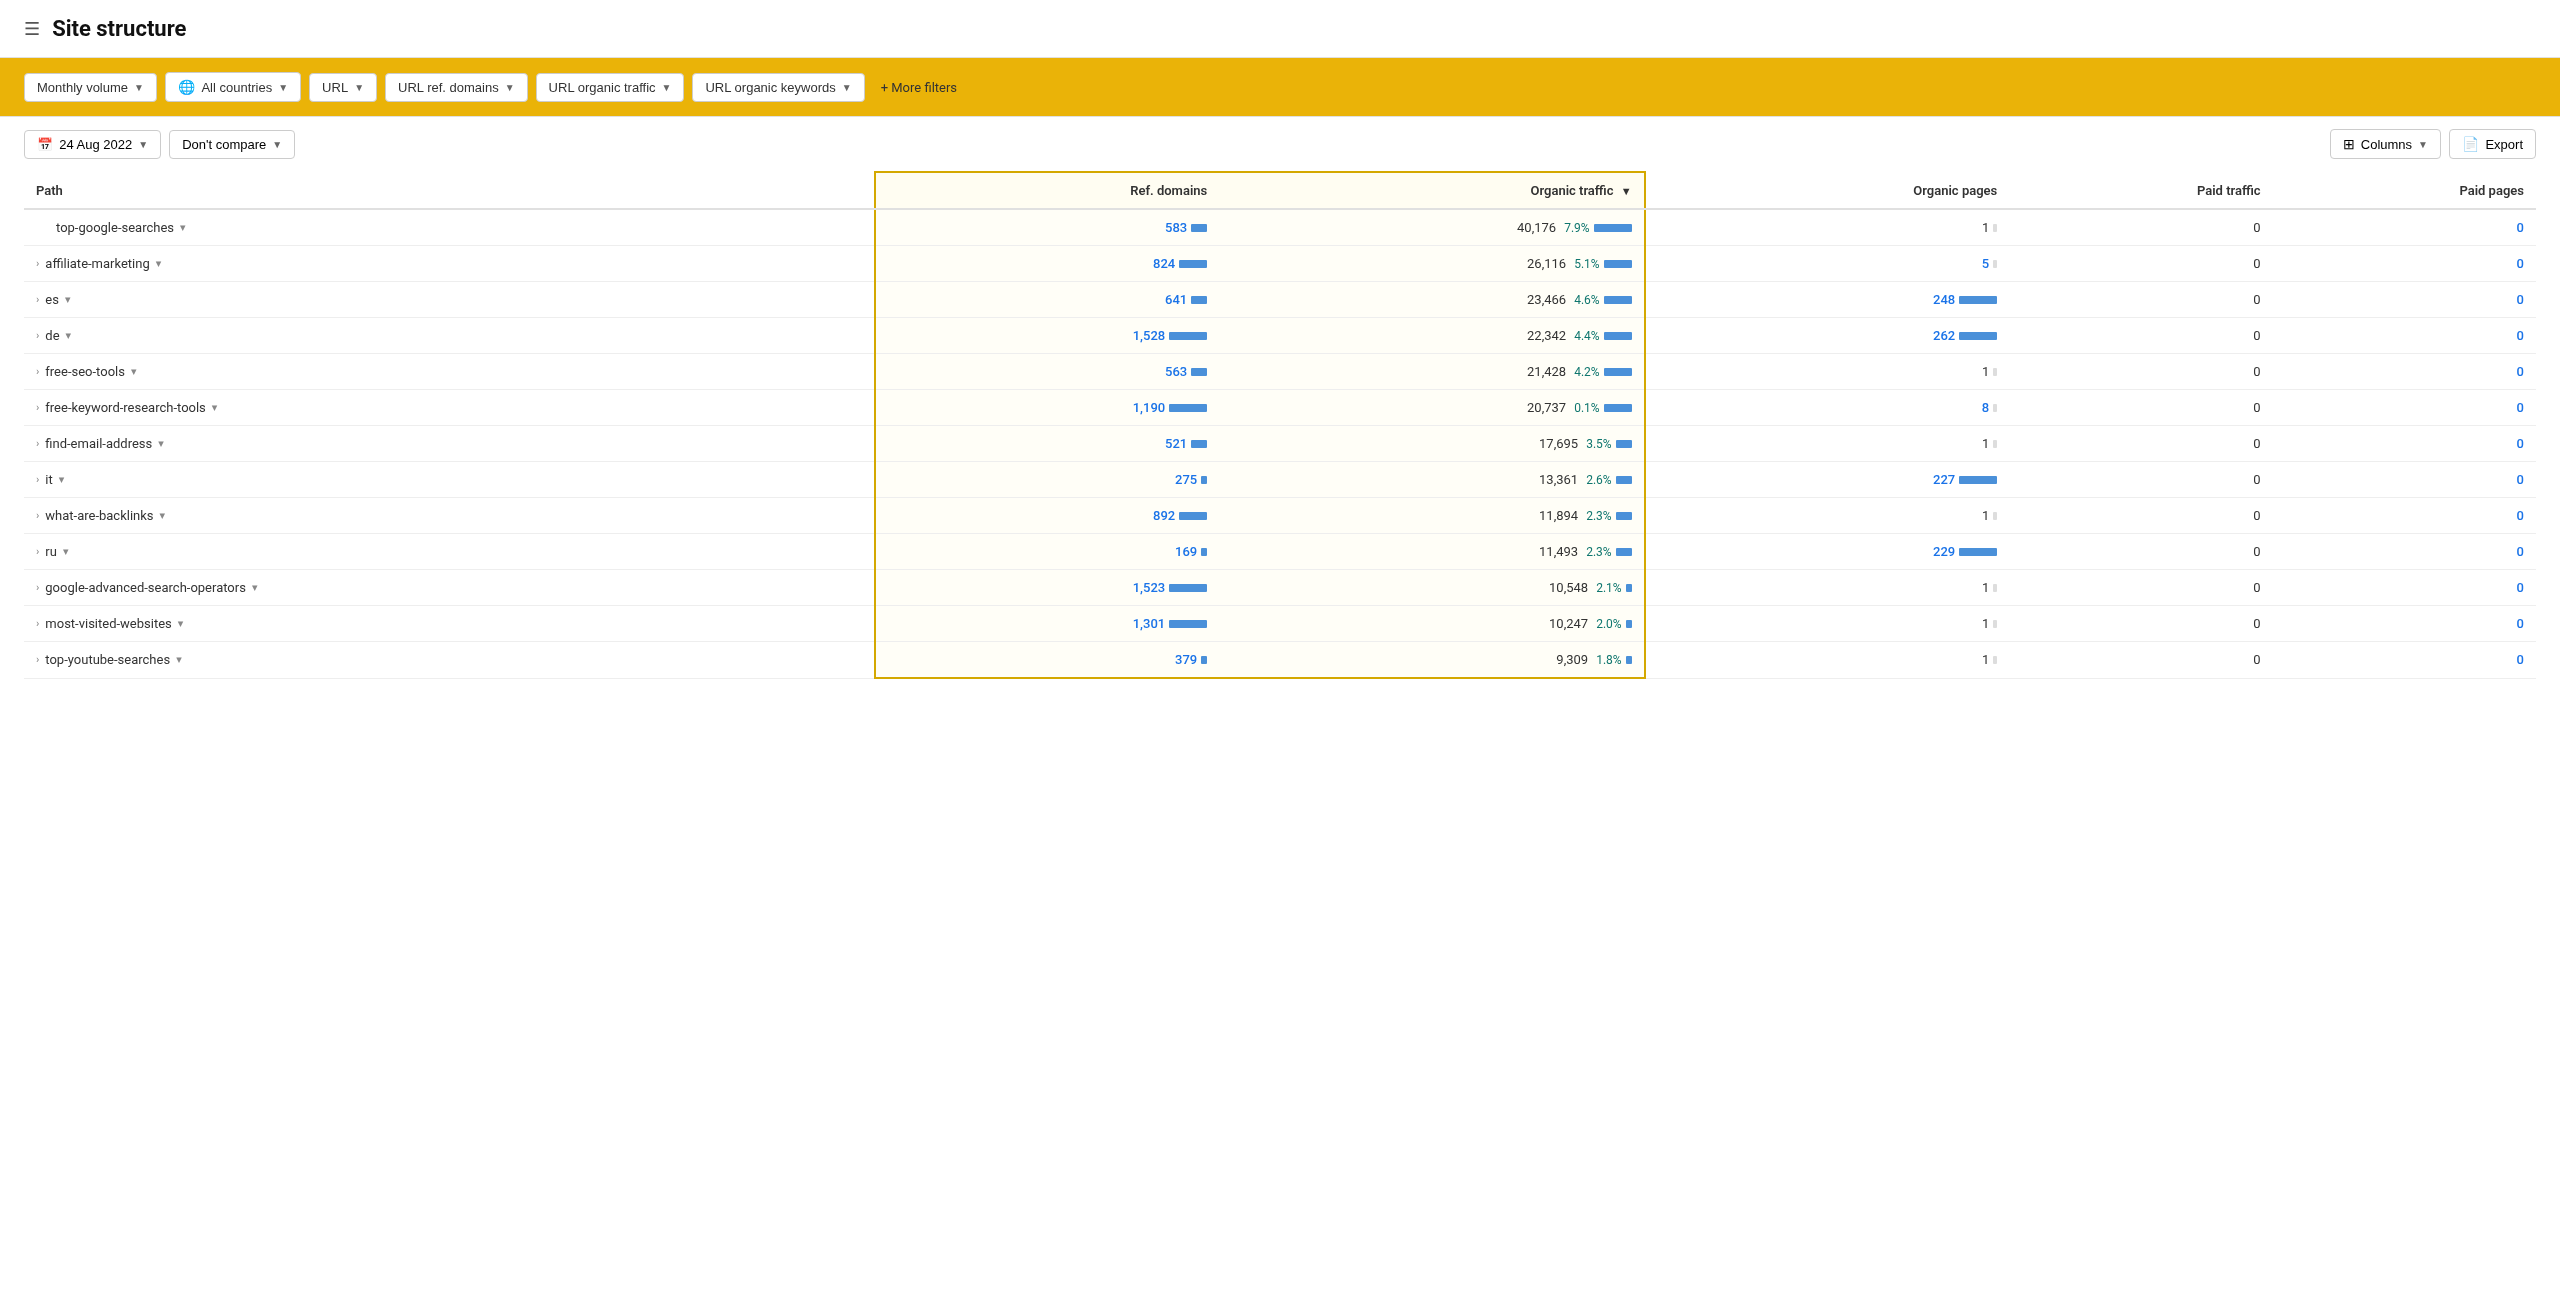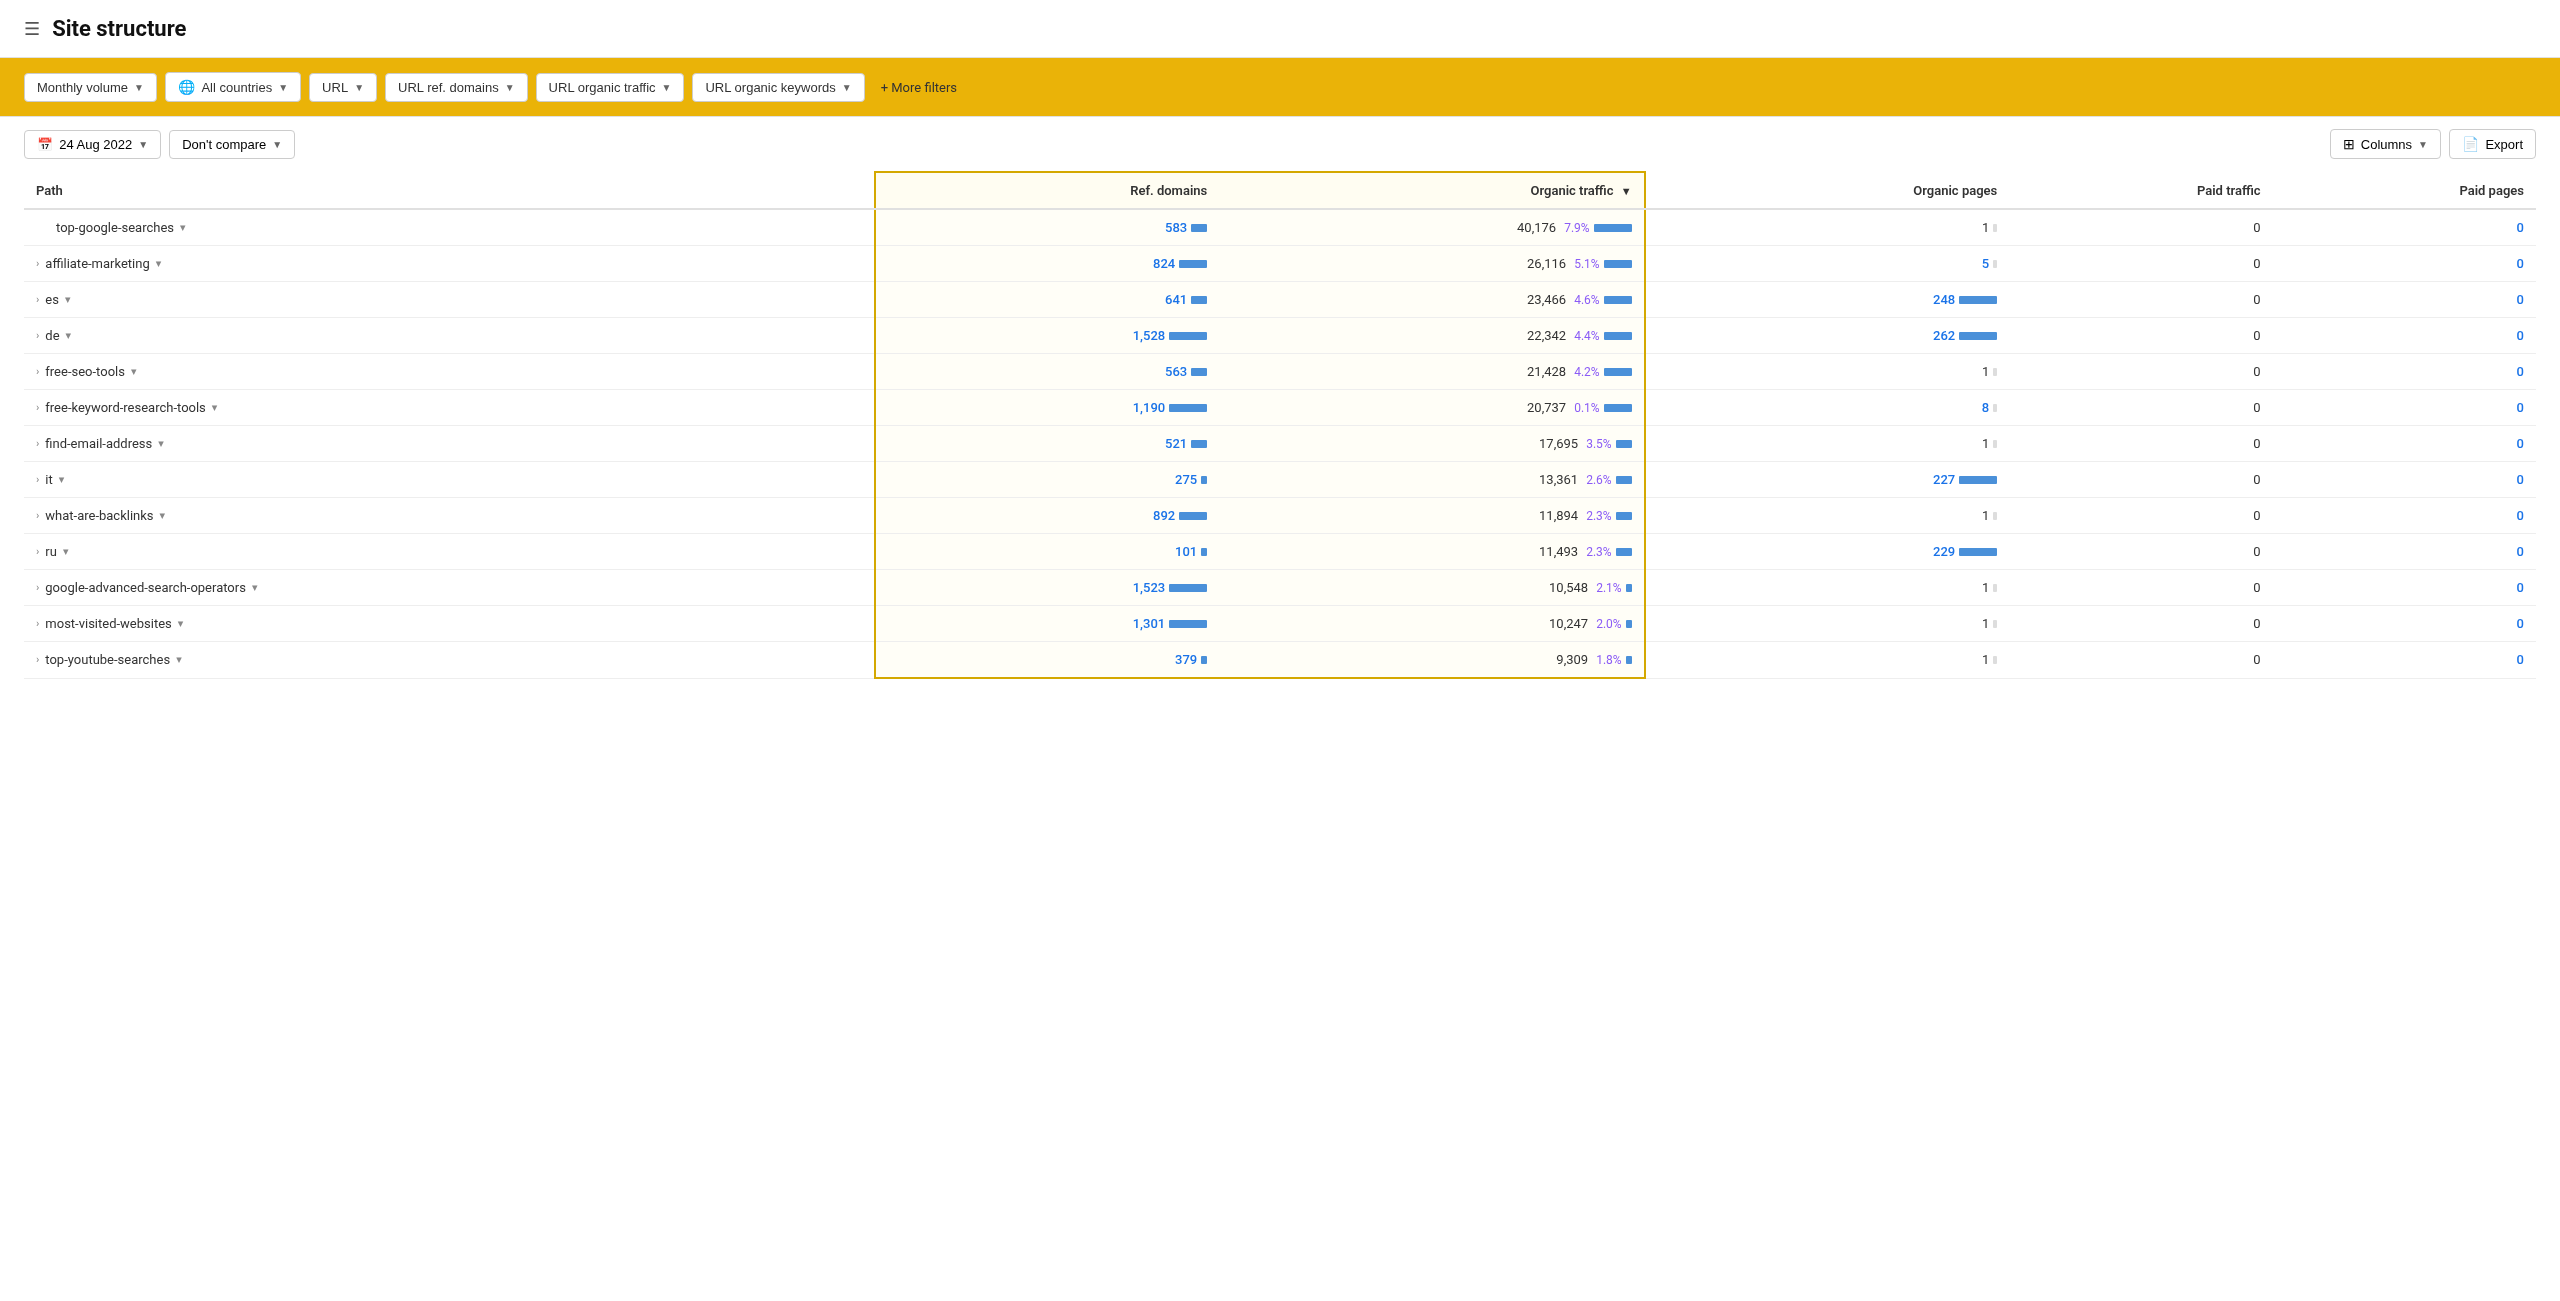--- a/index.html
+++ b/index.html
@@ -23,21 +23,21 @@
     .table-container { padding: 0 24px 24px; background: #fff; overflow-x: auto; }
     table { width: 100%; border-collapse: collapse; }
     thead tr th { padding: 10px 12px; text-align: left; font-weight: 600; font-size: 13px; color: #333; border-bottom: 2px solid #e0e0e0; white-space: nowrap; }
     thead tr th.numeric { text-align: right; }
     tbody tr td { padding: 10px 12px; font-size: 13px; border-bottom: 1px solid #eee; vertical-align: middle; }
     .path-cell { display: flex; align-items: center; gap: 6px; }
     .expand-arrow { color: #888; font-size: 11px; cursor: pointer; }
     .path-name { color: #333; font-size: 13px; }
     .path-chevron { color: #888; font-size: 11px; }
     .blue-link { color: #1a73e8; font-weight: 500; }
-    .traffic-pct { color: #8b5cf6; font-size: 12px; margin-left: 4px; }
+    .traffic-pct { color: #0f766e; font-size: 12px; margin-left: 4px; }
     .th-highlighted { background: rgba(255, 220, 0, 0.06); }
     .sort-arrow { margin-left: 4px; font-size: 11px; }
     .traffic-cell { display: flex; align-items: center; justify-content: flex-end; gap: 4px; }
     .ref-cell { display: flex; align-items: center; justify-content: flex-end; gap: 4px; }
     .pages-cell { display: flex; align-items: center; justify-content: flex-end; gap: 4px; }
   </style>
 </head>
 <body>
 
 <div class="app-container">
@@ -400,21 +400,21 @@
           <tr>
             <td>
               <div class="path-cell">
                 <span class="expand-arrow">›</span>
                 <span class="path-name">ru</span>
                 <span class="path-chevron">▾</span>
               </div>
             </td>
             <td style="text-align: right; background: rgba(255, 220, 0, 0.03); border-left: 2.5px solid rgb(212, 168, 0);">
               <div class="ref-cell">
-    <span class="blue-link">101</span>
+    <span class="blue-link">169</span>
     <span style="display:inline-block;width:6px;height:8px;background:#4a90d9;border-radius:1px;vertical-align:middle;"></span>
   </div>
             </td>
             <td style="text-align: right; background: rgba(255, 220, 0, 0.03); border-right: 2.5px solid rgb(212, 168, 0);">
               <div class="traffic-cell">
     <span>11,493</span>
     <span class="traffic-pct">2.3%</span>
     <span style="display:inline-block;width:16px;height:8px;background:#4a90d9;border-radius:1px;vertical-align:middle;"></span>
   </div>
             </td>

